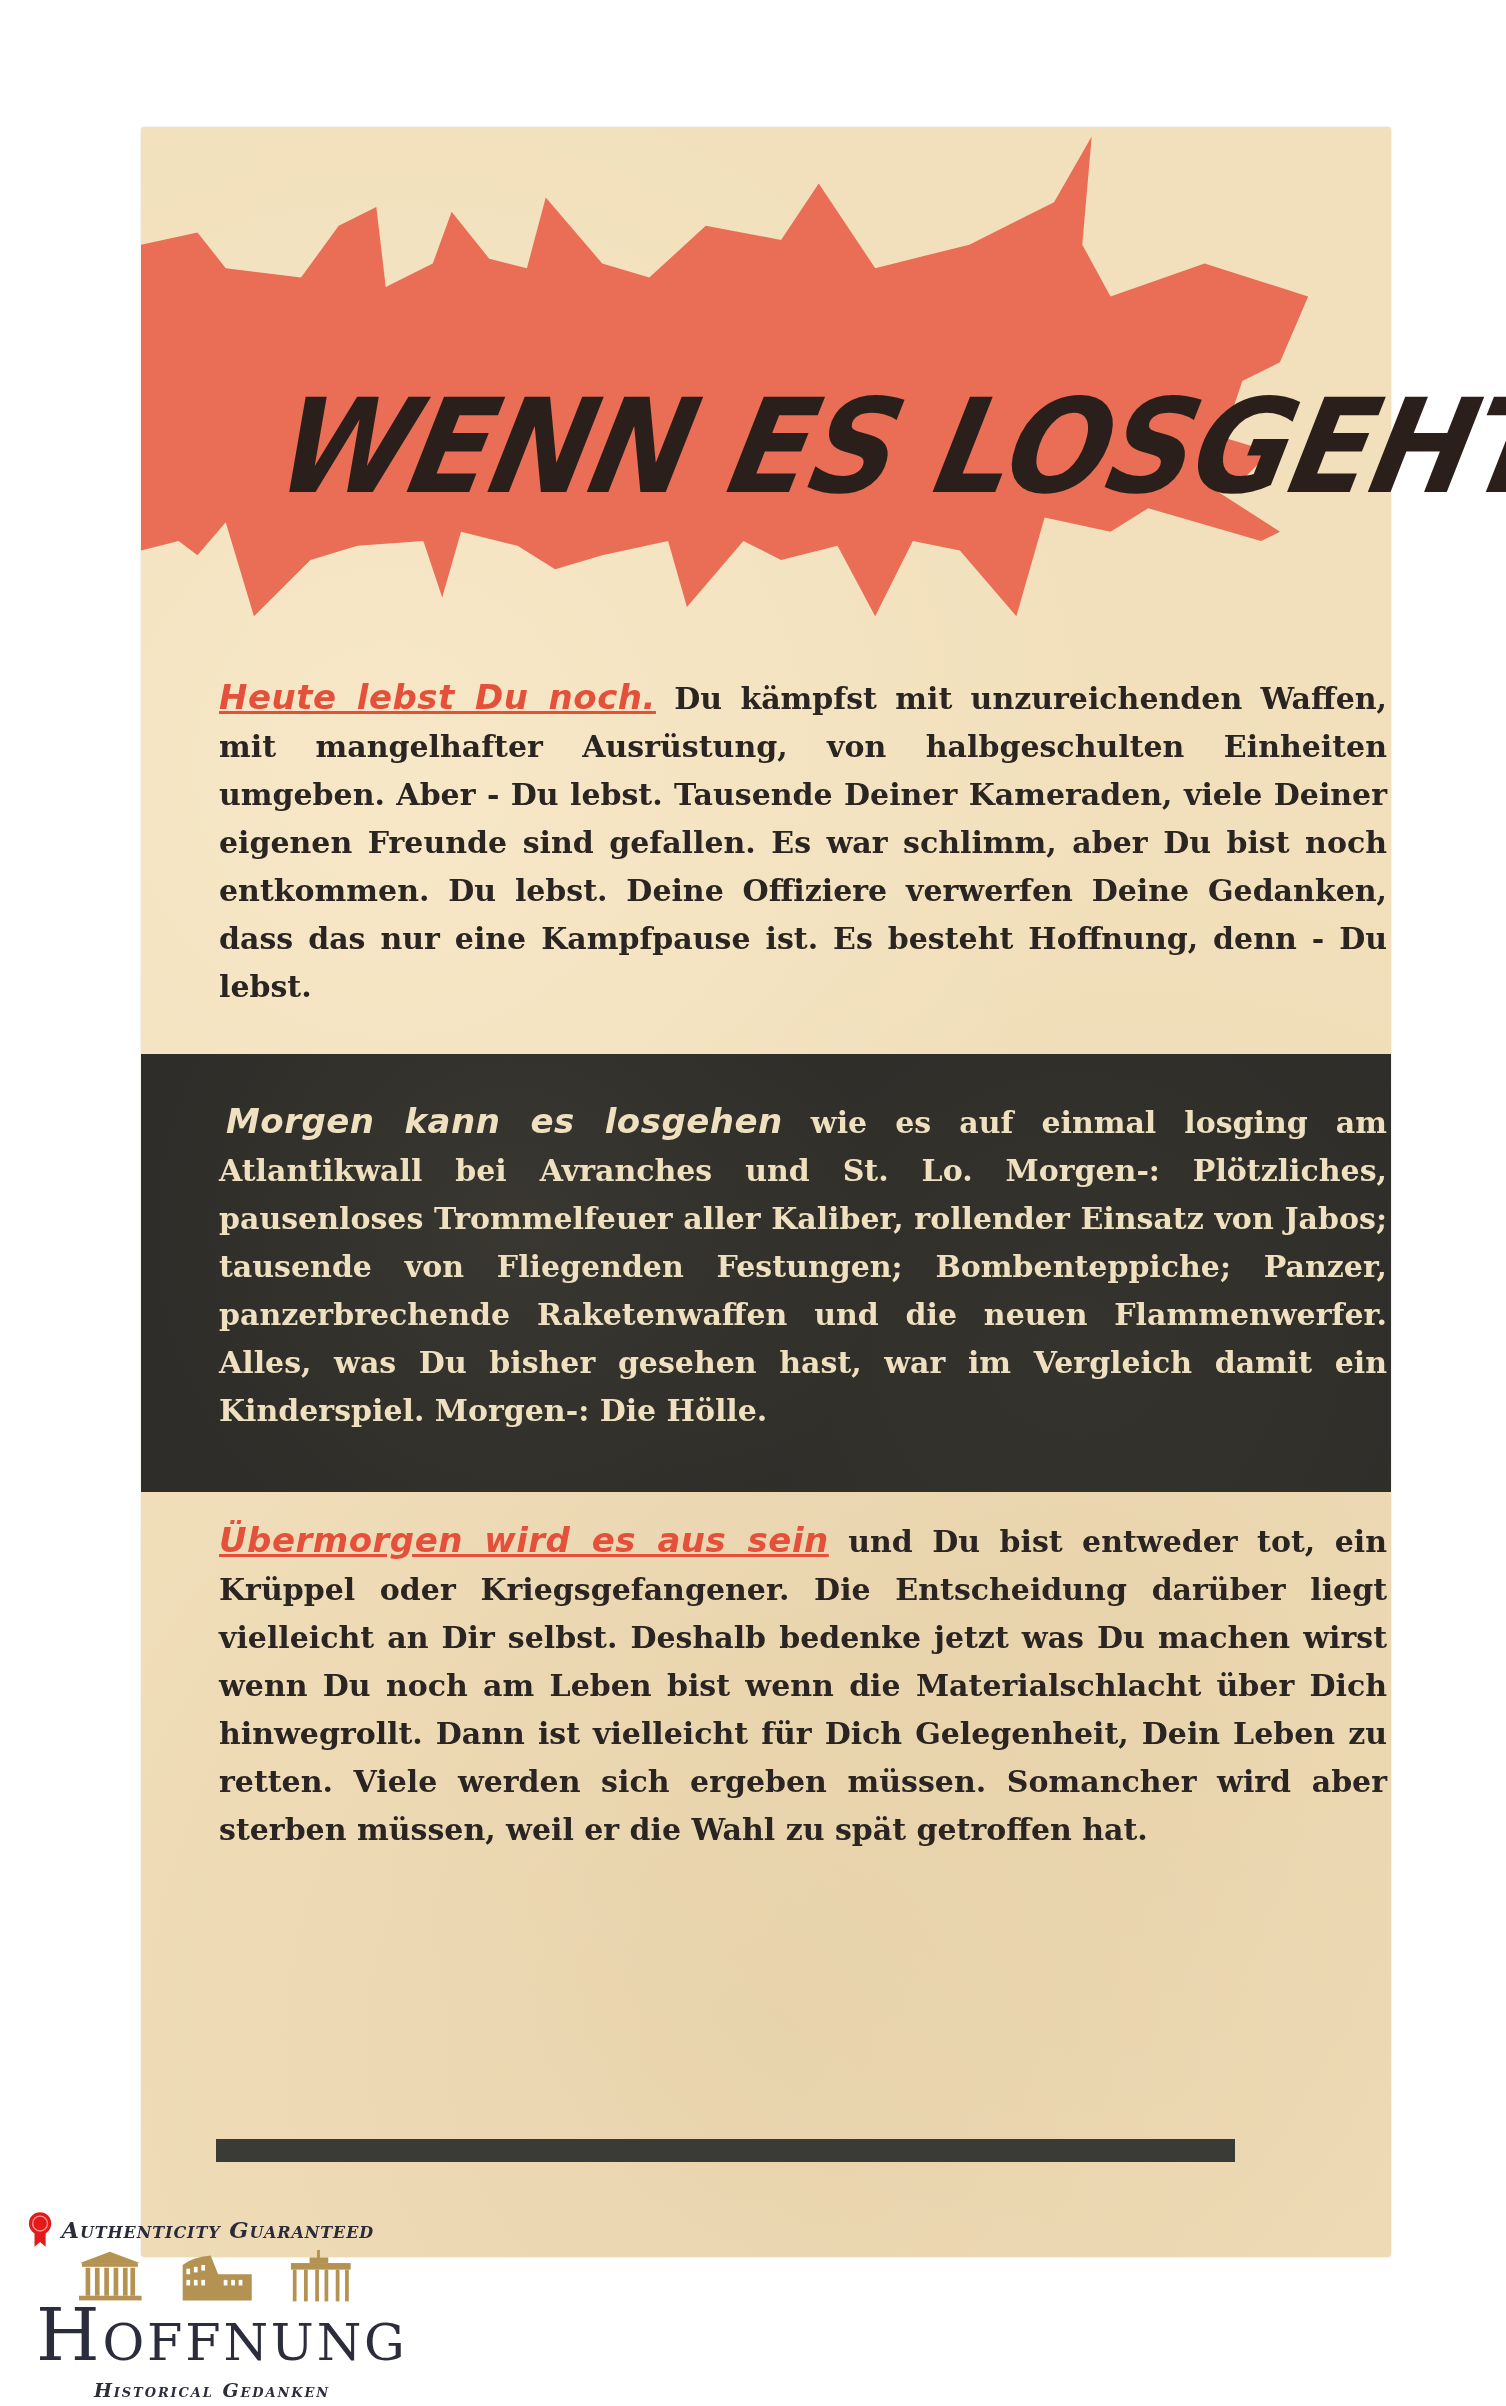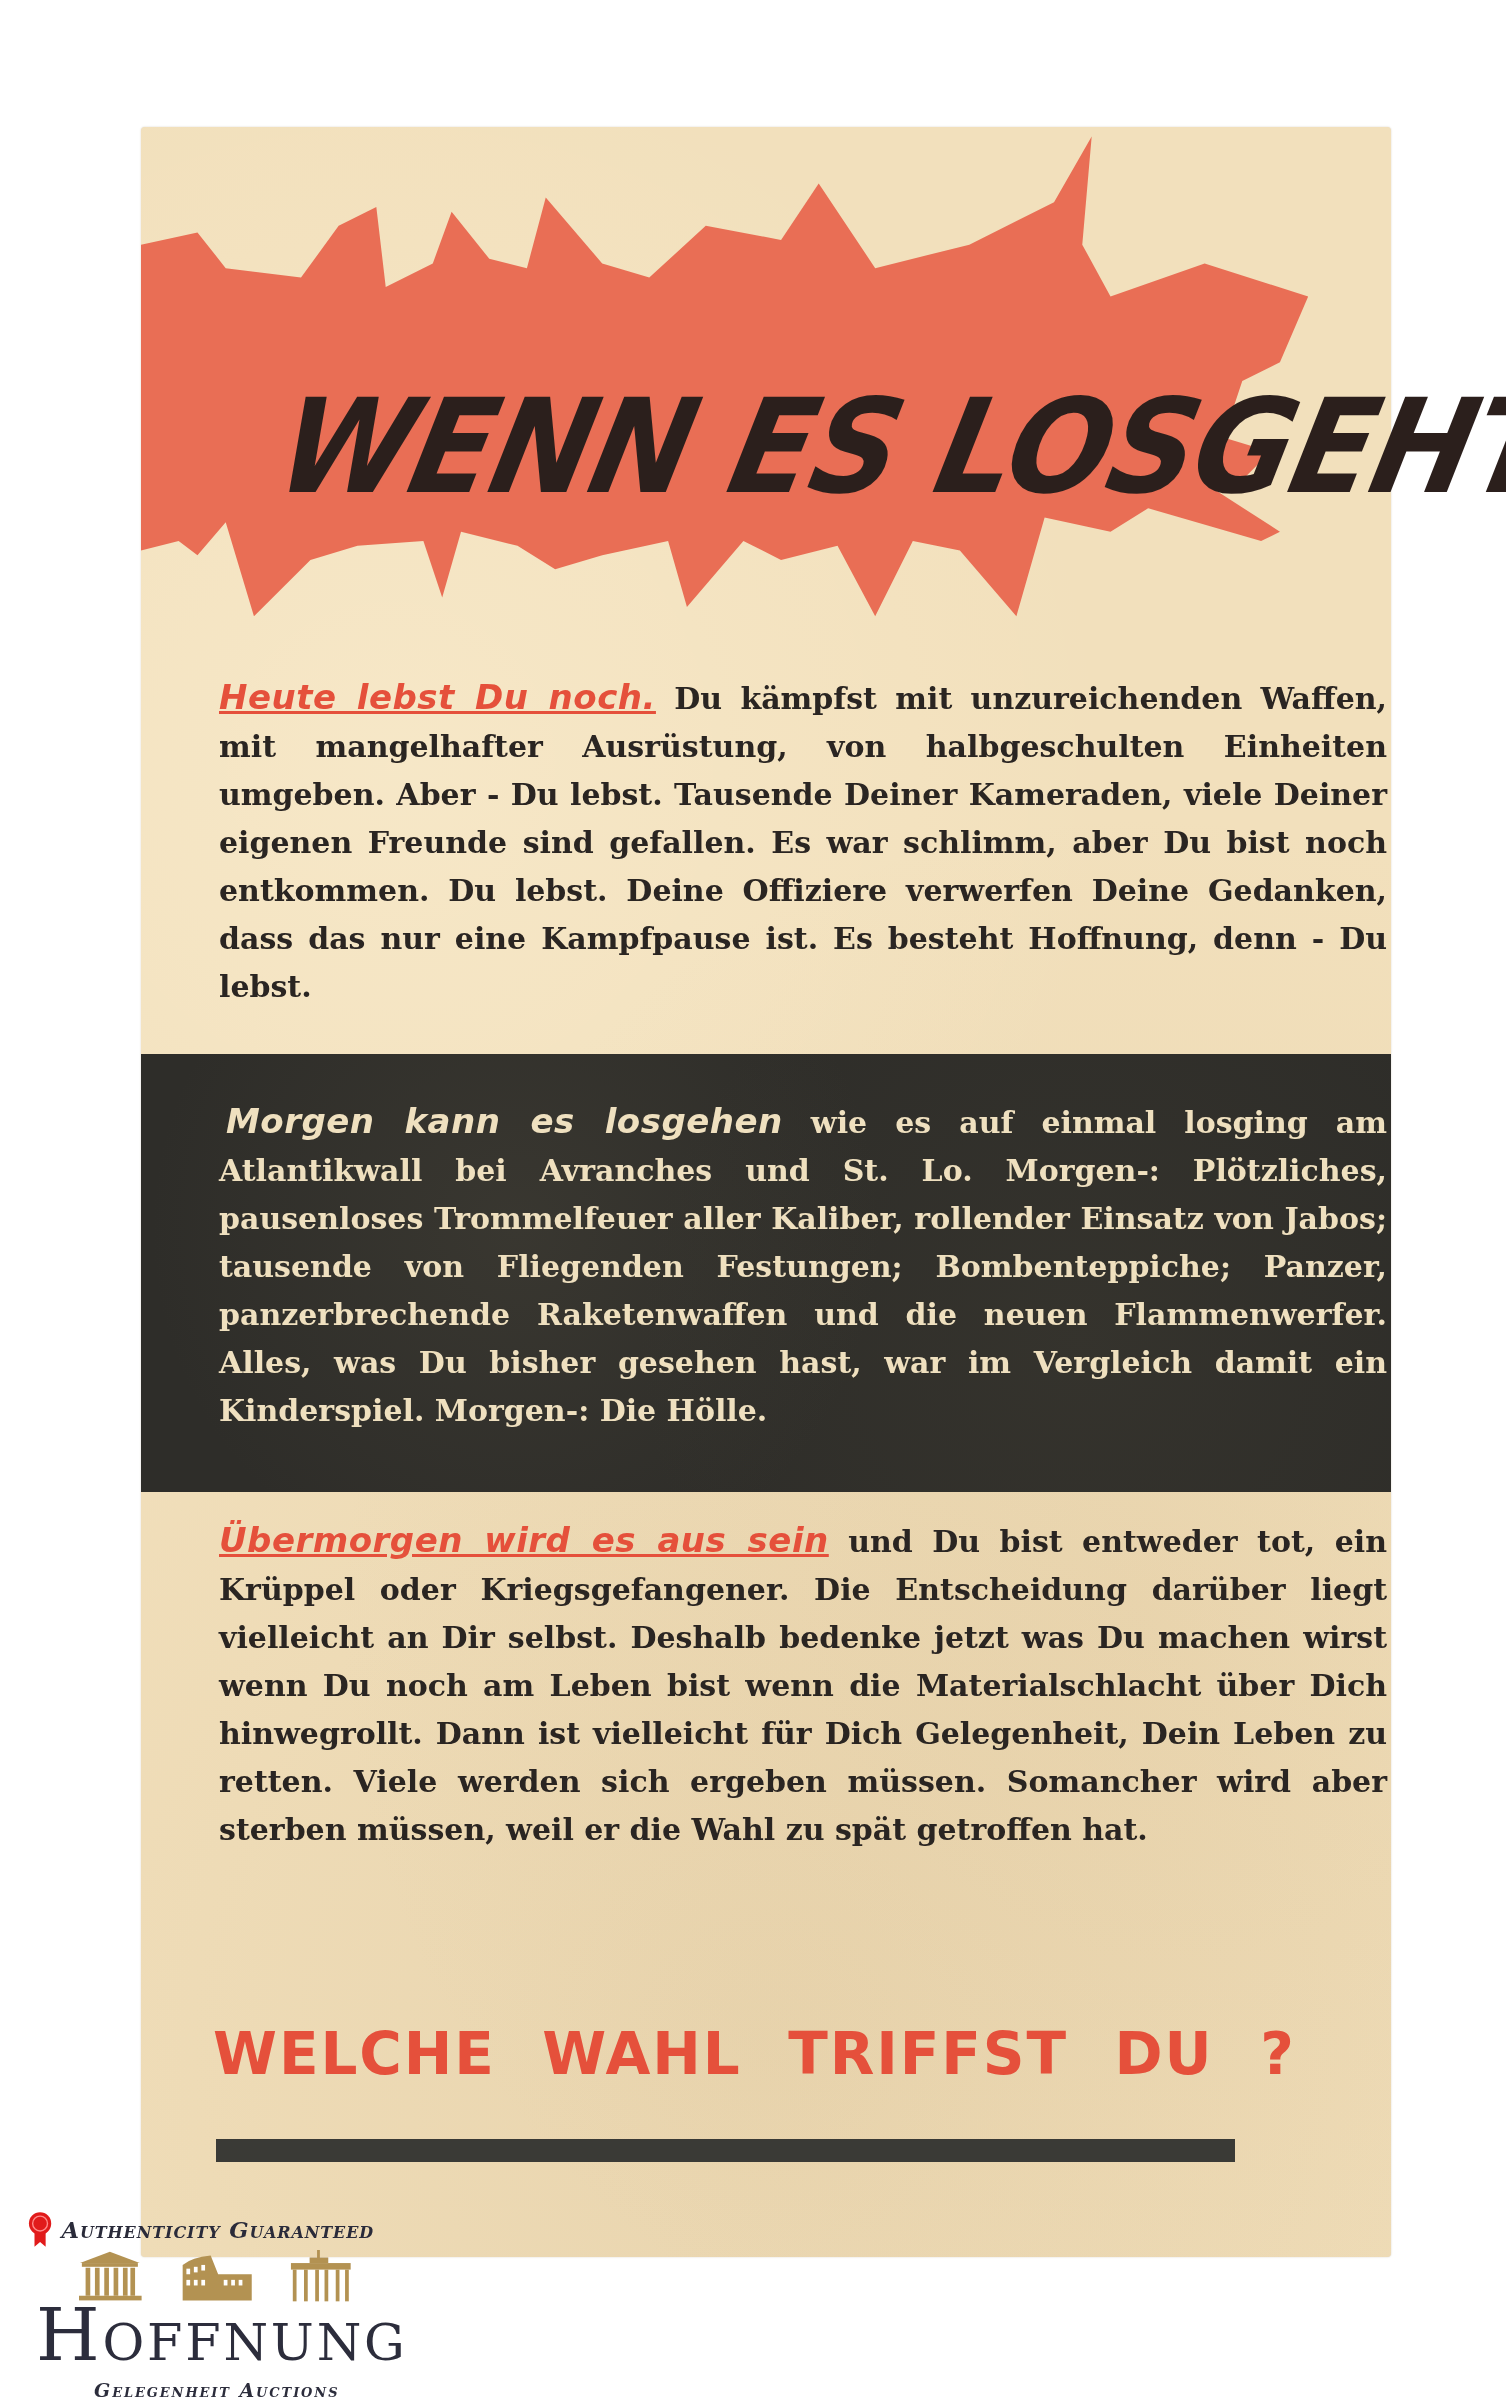--- a/index.html
+++ b/index.html
@@ -109,21 +109,20 @@
   <div class="band"></div>
 
   <div class="section s2">
     <span class="lead light">Morgen kann es losgehen</span><span> wie es auf einmal losging am Atlantikwall bei Avranches und St. Lo. Morgen-: Plötzliches, pausenloses Trommelfeuer aller Kaliber, rollender Einsatz von Jabos; tausende von Fliegenden Festungen; Bombenteppiche; Panzer, panzerbrechende Raketenwaffen und die neuen Flammenwerfer. Alles, was Du bisher gesehen hast, war im Vergleich damit ein Kinderspiel. Morgen-: Die Hölle.</span>
   </div>
 
   <div class="section s3">
     <span class="lead red">Übermorgen wird es aus sein</span><span> und Du bist entweder tot, ein Krüppel oder Kriegsgefangener. Die Entscheidung darüber liegt vielleicht an Dir selbst. Deshalb bedenke jetzt was Du machen wirst wenn Du noch am Leben bist wenn die Materialschlacht über Dich hinwegrollt. Dann ist vielleicht für Dich Gelegenheit, Dein Leben zu retten. Viele werden sich ergeben müssen. Somancher wird aber sterben müssen, weil er die Wahl zu spät getroffen hat.</span>
   </div>
 
-  <div class="cta">WELCHE WAHL TRIFFST DU ?</div>
   <div class="rule"></div>
 </div>
 
 <div class="auth">
   <svg width="26" height="38" viewBox="0 0 28 40">
     <path d="M7,20 L7,38 L13,33 L19,38 L19,20 Z" fill="#e11b1b"></path>
     <circle cx="13" cy="13" r="12" fill="#e11b1b"></circle>
     <circle cx="13" cy="13" r="8" fill="none" stroke="#ff8a8a" stroke-width="1.5"></circle>
   </svg>
   <span class="auth-text">Authenticity Guaranteed</span>
@@ -160,14 +159,14 @@
     <rect x="2" y="21" width="4" height="34"></rect>
       <rect x="14" y="21" width="4" height="34"></rect>
     <rect x="26" y="21" width="4" height="34"></rect>
       <rect x="36" y="21" width="4" height="34"></rect>
     <rect x="48" y="21" width="4" height="34"></rect>
       <rect x="58" y="21" width="4" height="34"></rect>
   </g>
 </svg>
 
 <div class="brand">Hoffnung</div>
-<div class="sub">Gelegenheit Auctions</div>
+<div class="sub">Historical Gedanken</div>
 
 
 </body></html>

